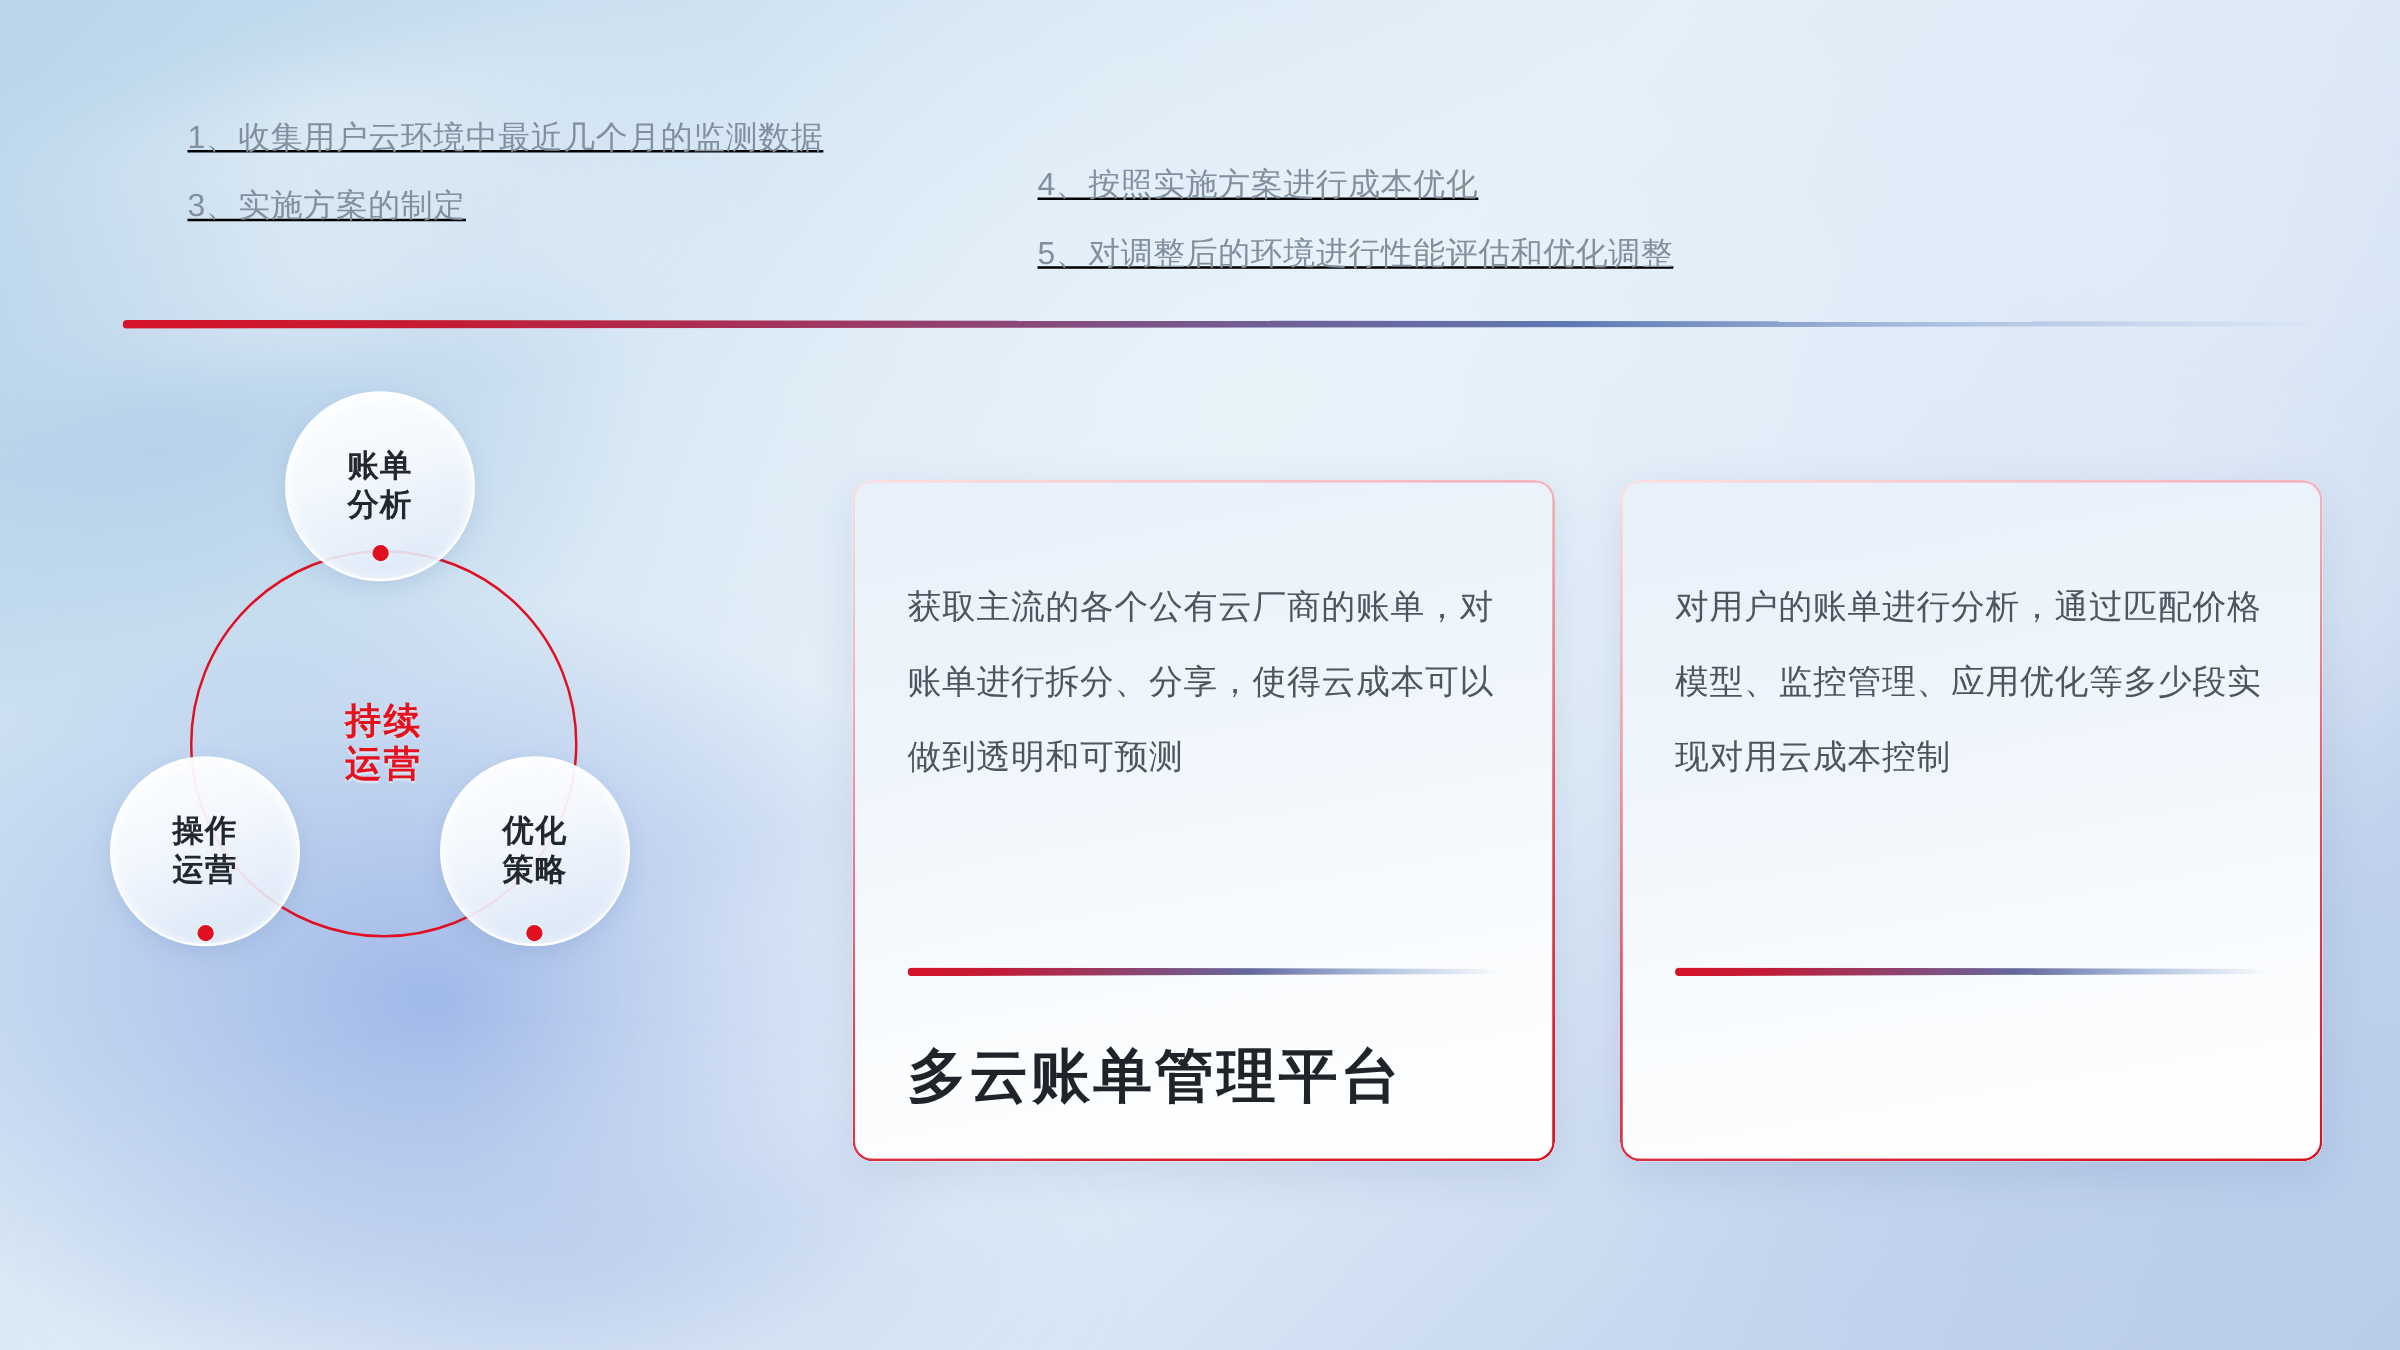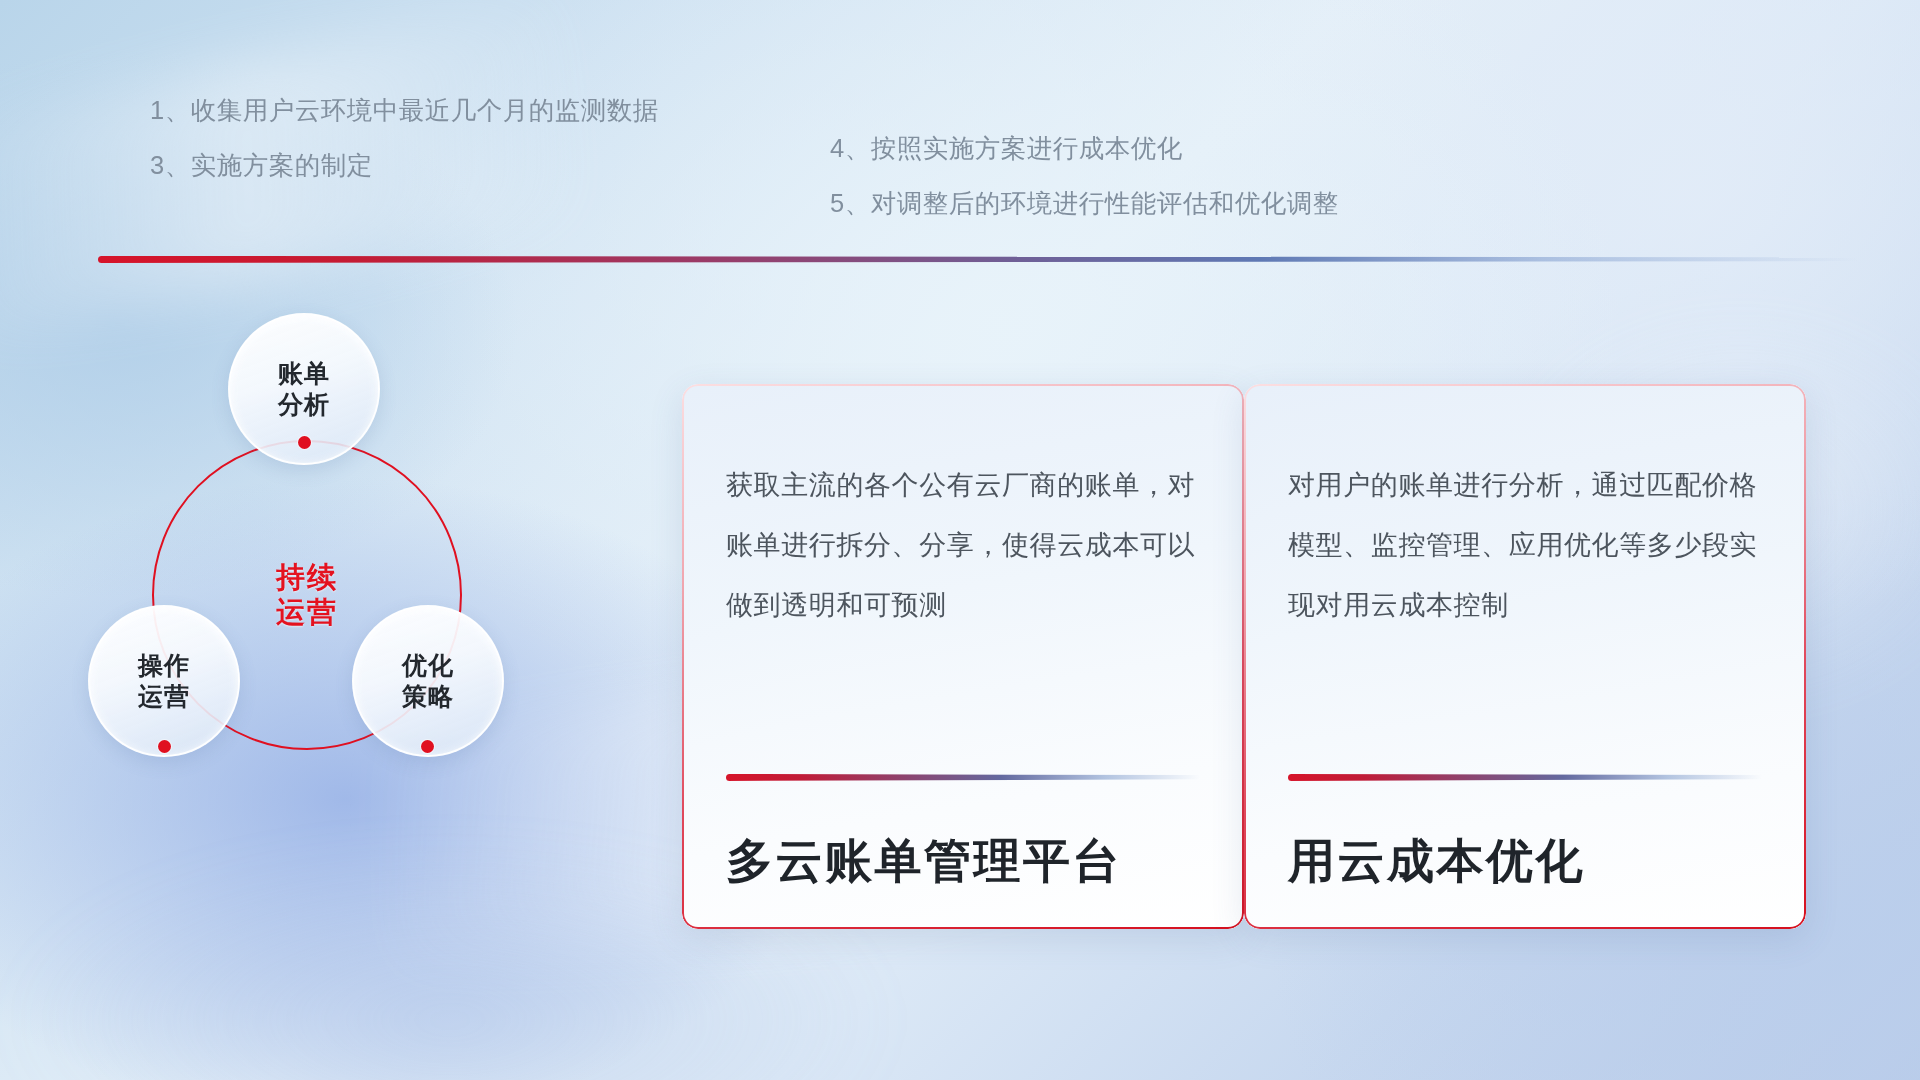--- a/index.html
+++ b/index.html
@@ -52,20 +52,21 @@
   }
 
   
   .bullets {
     position: absolute;
     top: 98px;
     left: 150px;
     width: 1400px;
     display: flex;
     gap: 0px;
+    text-decoration: underline;
   }
   .bullet-col-left { width: 680px; }
   .bullet-col-right { width: 700px; padding-top: 38px; }
 
   .bullet-line {
     color: #818f9e;
     font-size: 25.5px;
     line-height: 1.0;
     letter-spacing: 0.5px;
     margin-bottom: 29px;
@@ -177,20 +178,21 @@
     white-space: pre-line;
     text-shadow: 0 1px 2px rgba(255,255,255,0.6);
   }
 
   
   .cards {
     position: absolute;
     left: 682px;
     top: 384px;
     display: flex;
+    gap: 52px;
   }
   .card {
     position: relative;
     width: 562px;
     height: 545px;
     border-radius: 16px;
     box-sizing: border-box;
     border: 2px solid;
     border-image: linear-gradient(160deg, #f6c9cd 0%, #e8626f 42%, #d81529 100%) 1;
     border-image-slice: 1;
@@ -311,18 +313,17 @@
 
     <div class="card">
       <div class="card-body">获取主流的各个公有云厂商的账单，对账单进行拆分、分享，使得云成本可以做到透明和可预测</div>
       <div class="card-rule"></div>
       <div class="card-title">多云账单管理平台</div>
     </div>
 
     <div class="card">
       <div class="card-body">对用户的账单进行分析，通过匹配价格模型、监控管理、应用优化等多少段实现对用云成本控制</div>
       <div class="card-rule"></div>
-      <div class="card-title">用云成本优化</div>
     </div>
 
   </div>
 
 </div>
 
 </body></html>

